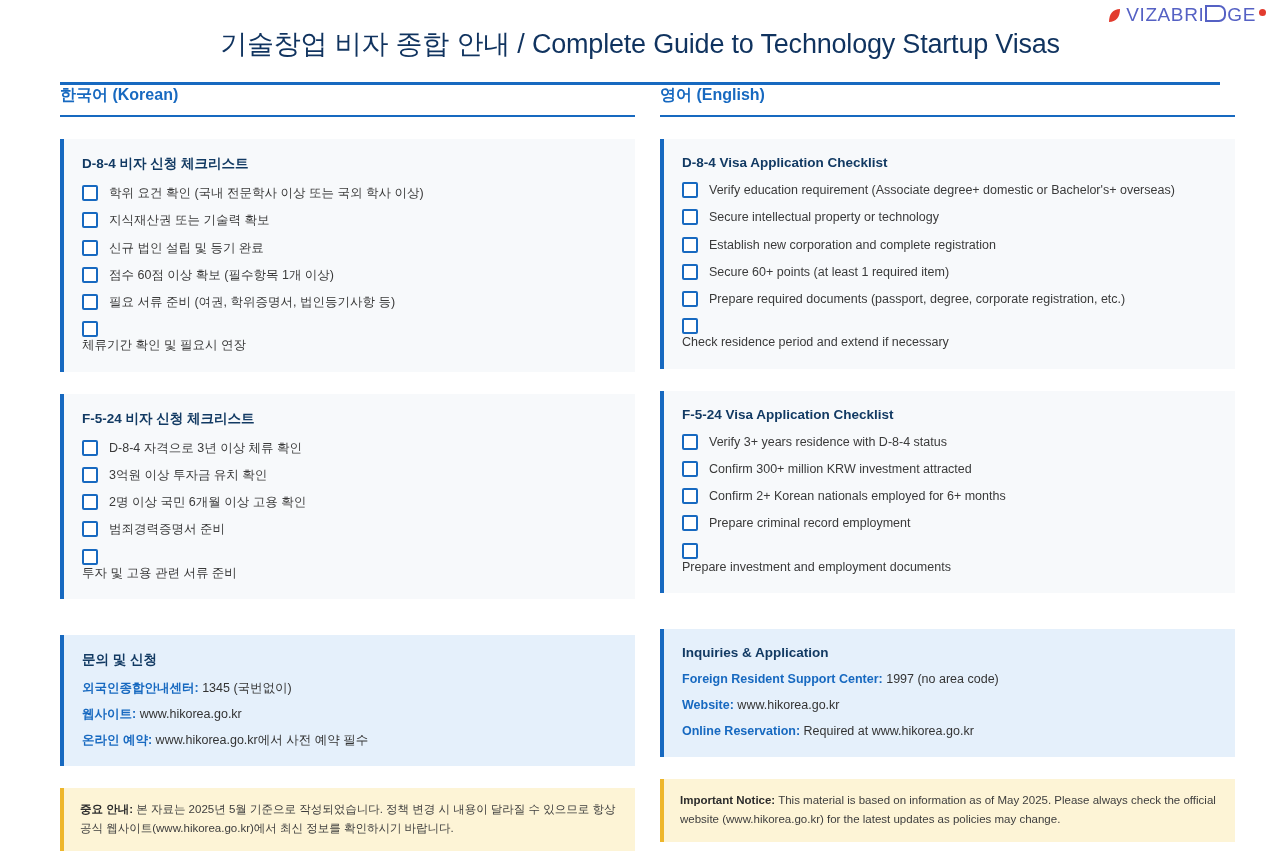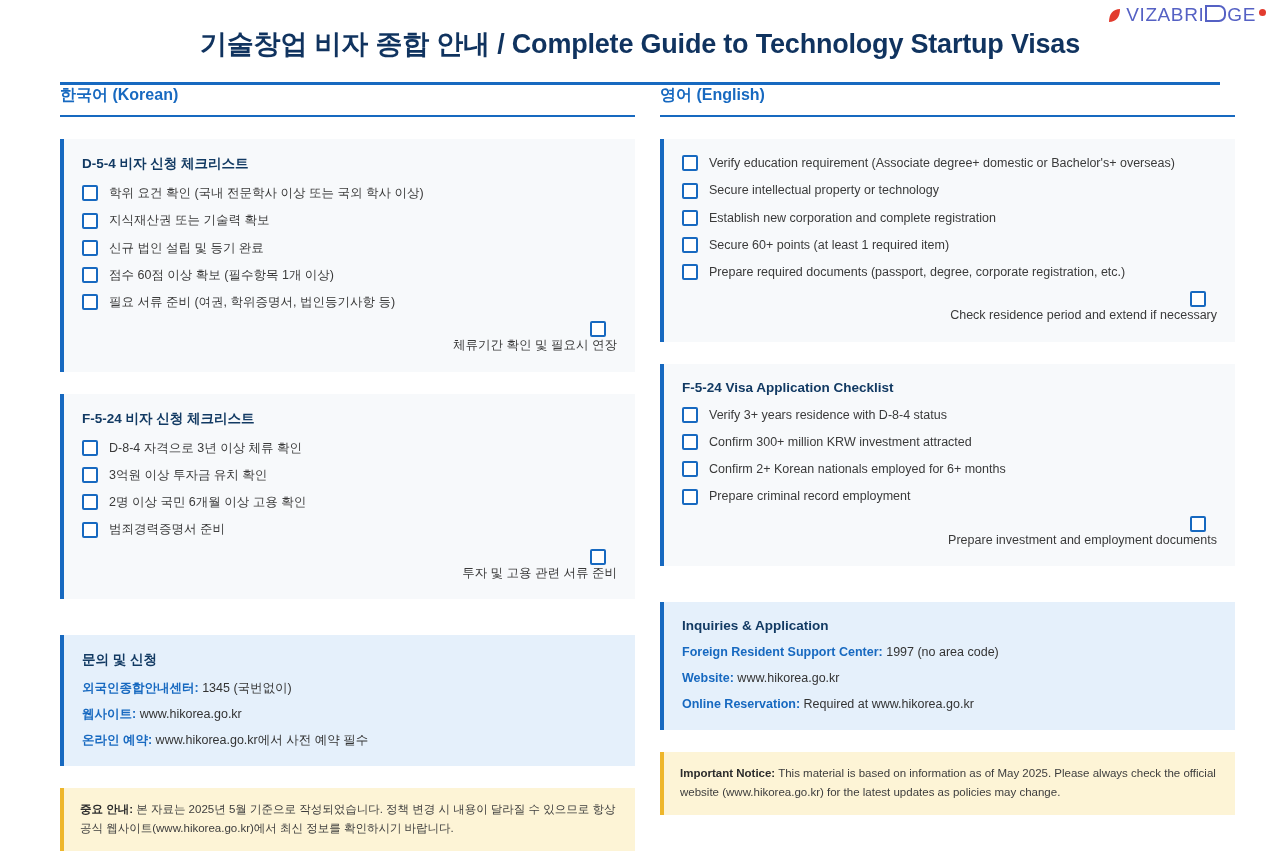--- a/index.html
+++ b/index.html
@@ -56,21 +56,21 @@
     border-radius: 50%;
     margin-left: 3px;
     position: relative;
     top: 5px;
   }
 
   
   .page-title {
     text-align: center;
     font-size: 27px;
-    font-weight: bold;
+    font-weight: normal;
     color: #10335f;
     margin: 0;
     padding: 26px 0 0 0;
     letter-spacing: -0.2px;
   }
   .title-rule {
     height: 3px;
     background: #1769c0;
     margin: 20px 60px 0 60px;
   }
@@ -105,21 +105,21 @@
     margin-bottom: 22px;
   }
   .card-title {
     font-size: 13.5px;
     font-weight: bold;
     color: #123a63;
     margin: 0 0 12px 0;
   }
   .check-row {
     display: flex;
-    align-items: flex-end;
+    align-items: flex-start;
     margin-bottom: 11px;
   }
   .check-row:last-child { margin-bottom: 2px; flex-direction: column; }
   .checkbox {
     width: 12px;
     height: 12px;
     border: 2px solid #1769c0;
     border-radius: 2px;
     background: #ffffff;
     flex: 0 0 auto;
@@ -188,21 +188,21 @@
 <h1 class="page-title">기술창업 비자 종합 안내 / Complete Guide to Technology Startup Visas</h1>
 <div class="title-rule"></div>
 
 <div class="columns">
 
   <div class="column">
     <h2 class="lang-heading">한국어 (Korean)</h2>
     <div class="lang-rule"></div>
 
     <div class="card">
-      <div class="card-title">D-5-4 비자 신청 체크리스트</div>
+      <div class="card-title">D-8-4 비자 신청 체크리스트</div>
       <div class="check-row">
         <span class="checkbox"></span>
         <span class="check-label">학위 요건 확인 (국내 전문학사 이상 또는 국외 학사 이상)</span>
       </div>
       <div class="check-row">
         <span class="checkbox"></span>
         <span class="check-label">지식재산권 또는 기술력 확보</span>
       </div>
       <div class="check-row">
         <span class="checkbox"></span>
@@ -262,20 +262,21 @@
     <div class="notice">
       <span class="notice-key">중요 안내:</span><span> 본 자료는 2025년 5월 기준으로 작성되었습니다. 정책 변경 시 내용이 달라질 수 있으므로 항상 공식 웹사이트(www.hikorea.go.kr)에서 최신 정보를 확인하시기 바랍니다.</span>
     </div>
   </div>
 
   <div class="column">
     <h2 class="lang-heading">영어 (English)</h2>
     <div class="lang-rule"></div>
 
     <div class="card">
+      <div class="card-title">D-8-4 Visa Application Checklist</div>
       <div class="check-row">
         <span class="checkbox"></span>
         <span class="check-label">Verify education requirement (Associate degree+ domestic or Bachelor's+ overseas)</span>
       </div>
       <div class="check-row">
         <span class="checkbox"></span>
         <span class="check-label">Secure intellectual property or technology</span>
       </div>
       <div class="check-row">
         <span class="checkbox"></span>

